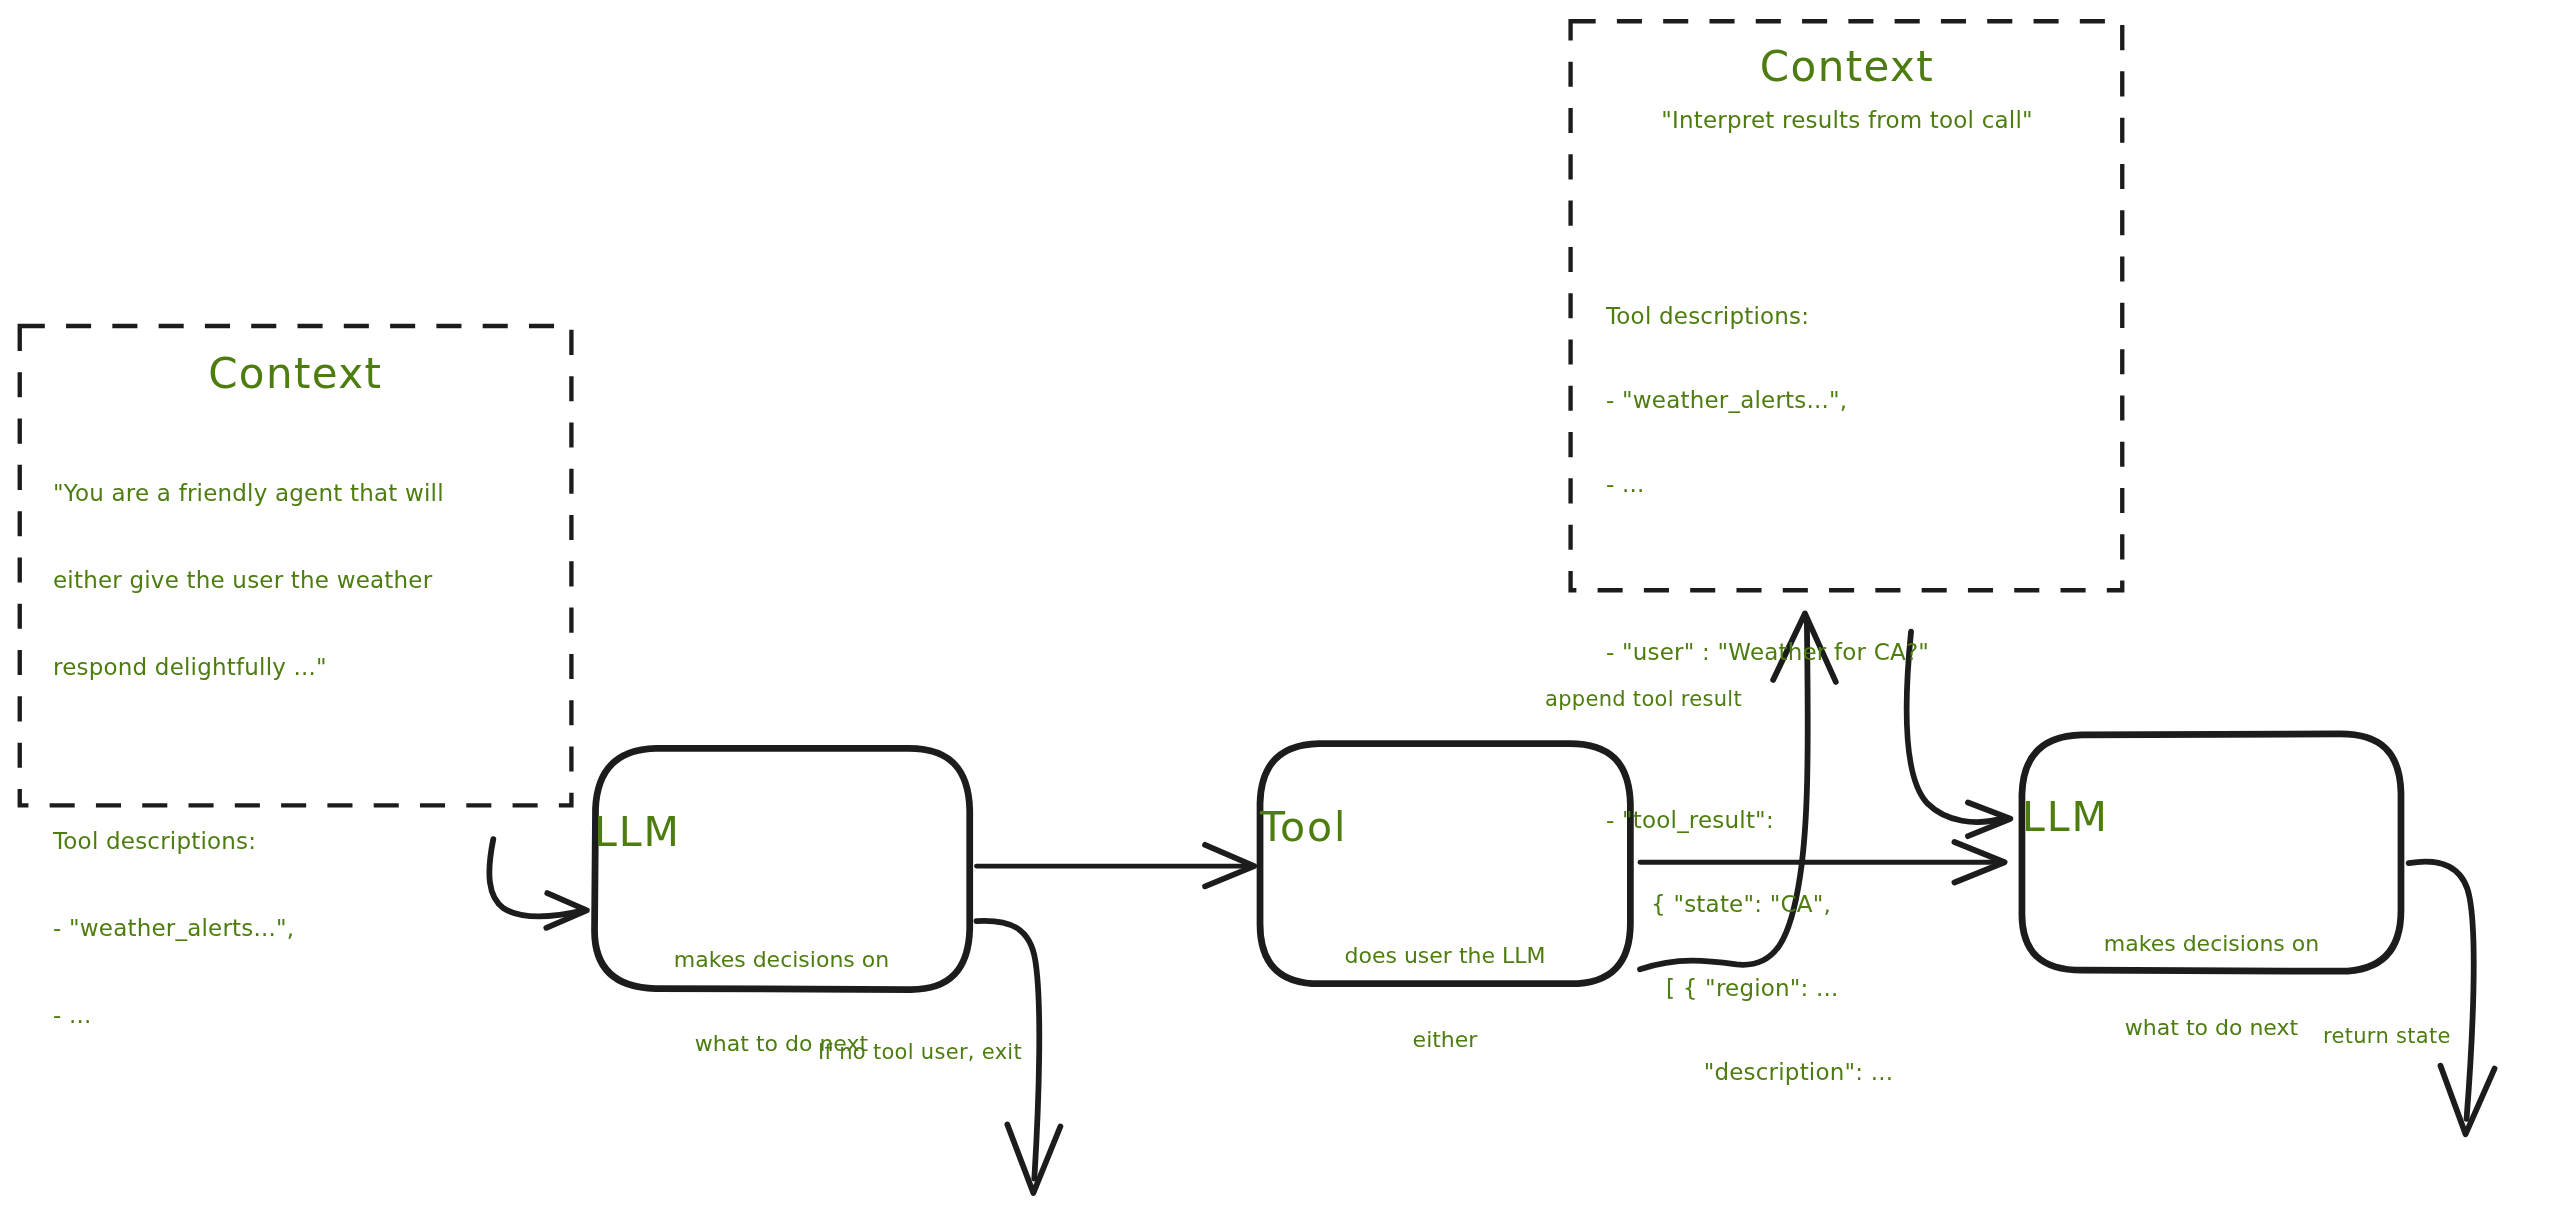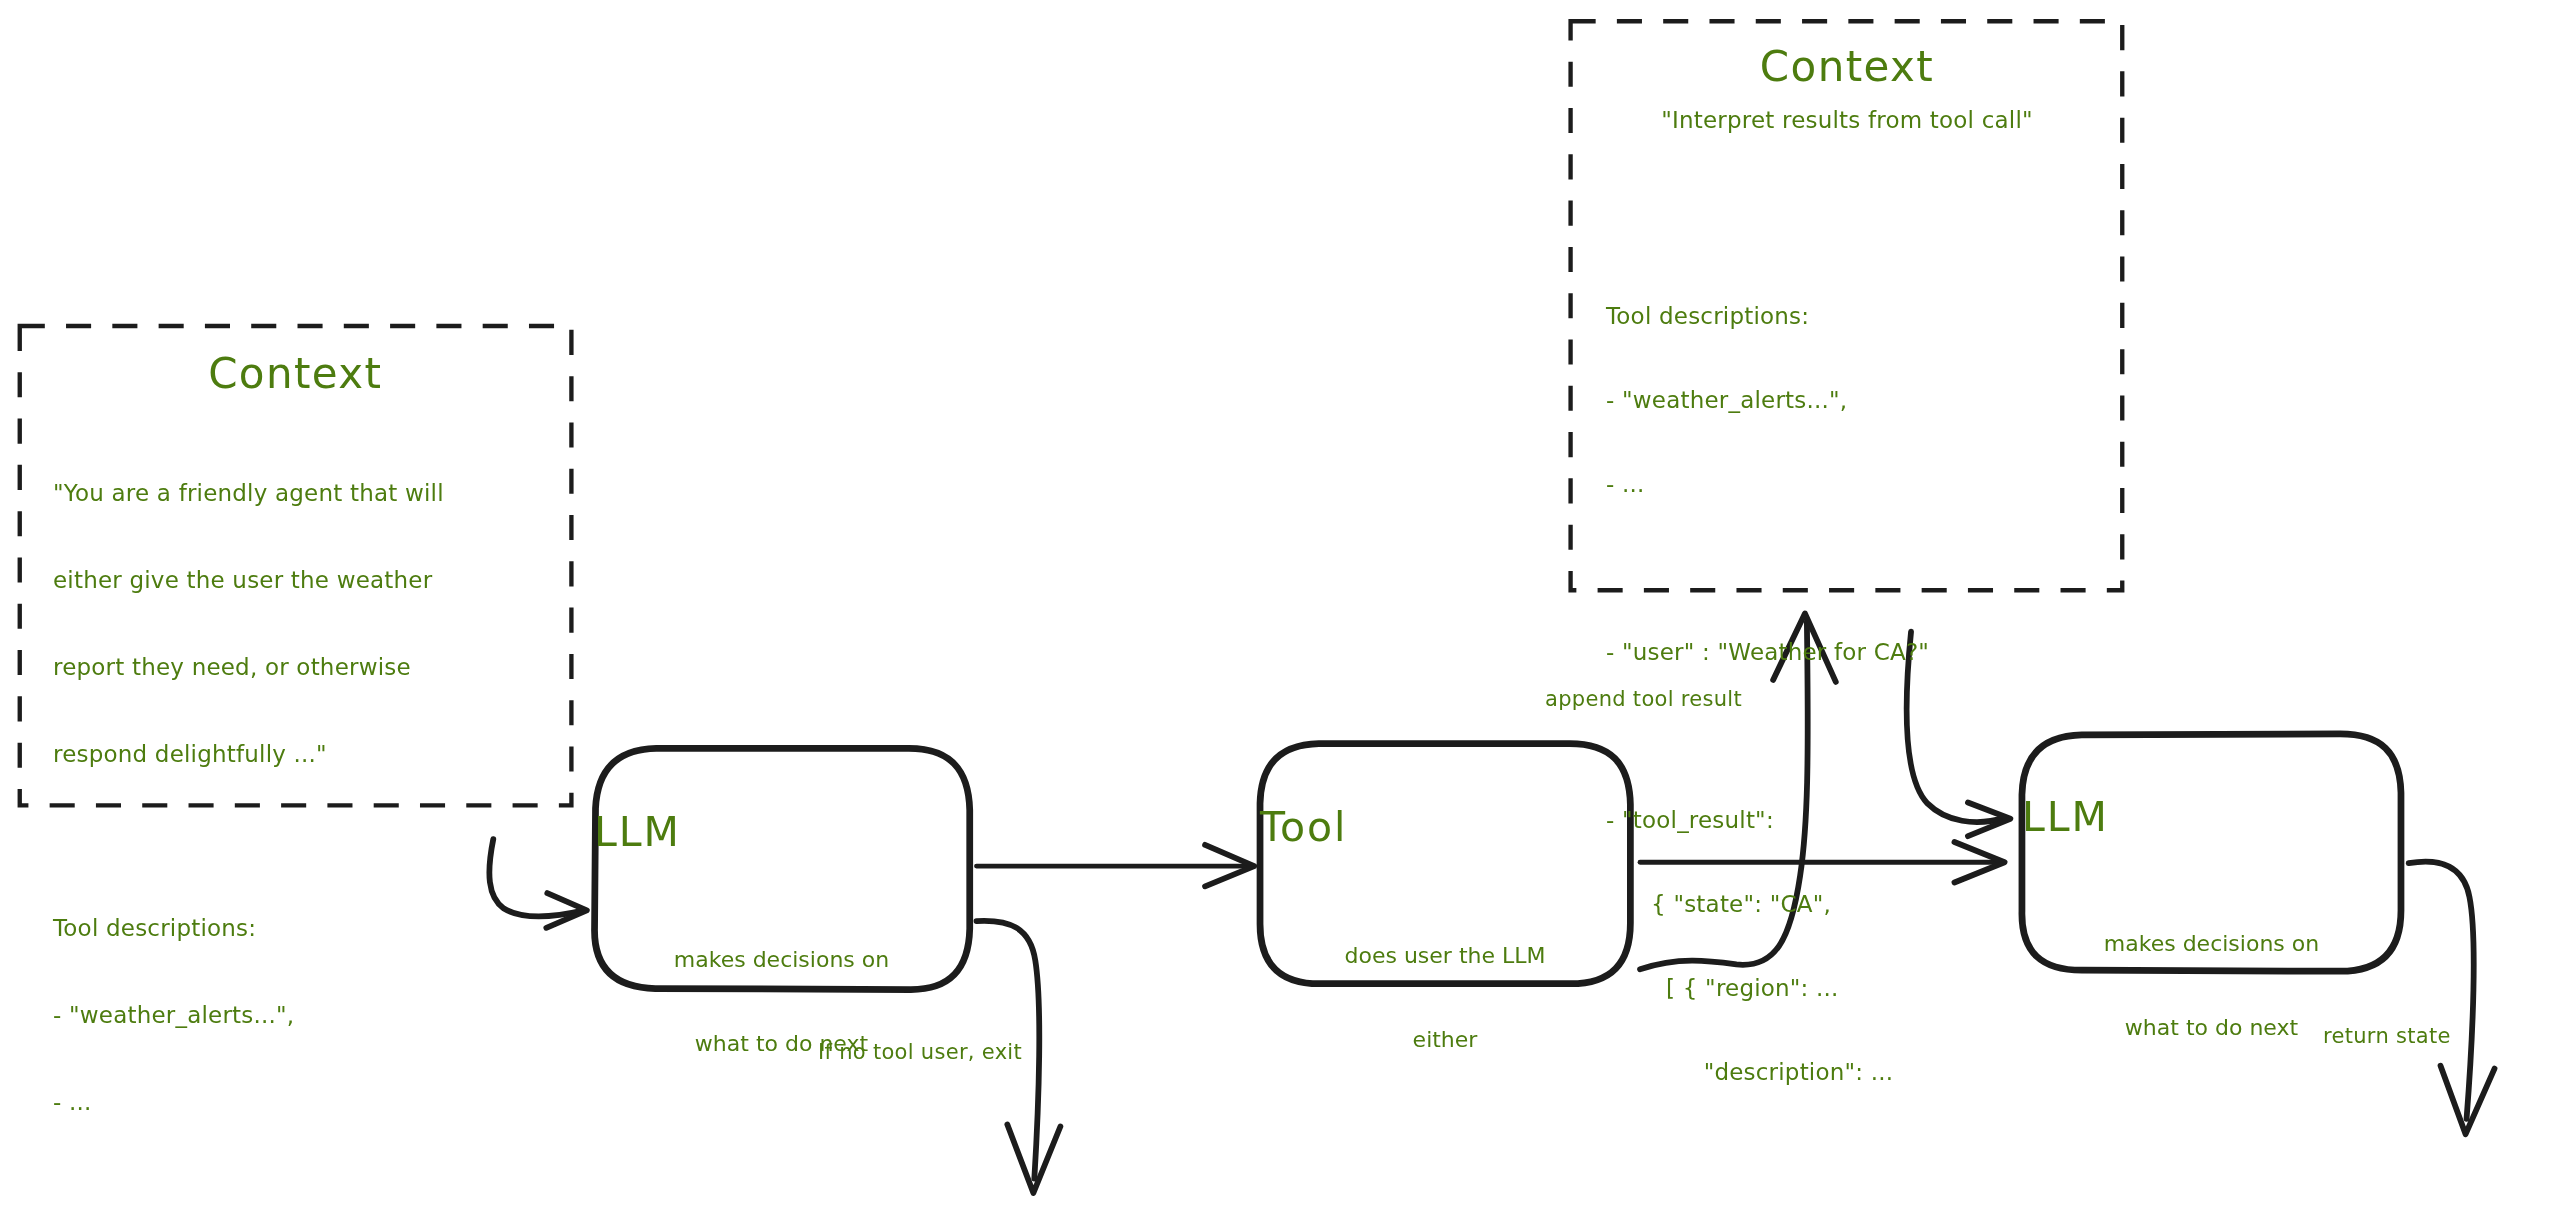--- a/index.html
+++ b/index.html
@@ -181,21 +181,20 @@
       <path class="arrow-head" d="M 2530 1105 L 2556 1176 L 2586 1108"></path>
     </g>
 
   </svg>
 
   <div class="txt ctx-title" style="left: 19.3px; top: 349px; width: 552px; text-align: center;">Context</div>
 
   <div class="txt ctx-body" style="left: 53px; top: 421px; width: 502px;">
     <span class="blockline">"You are a friendly agent that will</span>
     <span class="blockline">either give the user the weather</span>
-    <span class="blockline">report they need, or otherwise</span>
     <span class="blockline">respond delightfully ..."</span>
     <span class="blockline">&nbsp;</span>
     <span class="blockline">Tool descriptions:</span>
     <span class="blockline">- "weather_alerts...",</span>
     <span class="blockline">- ...</span>
     <span class="blockline">&nbsp;</span>
     
     
   </div>
 

